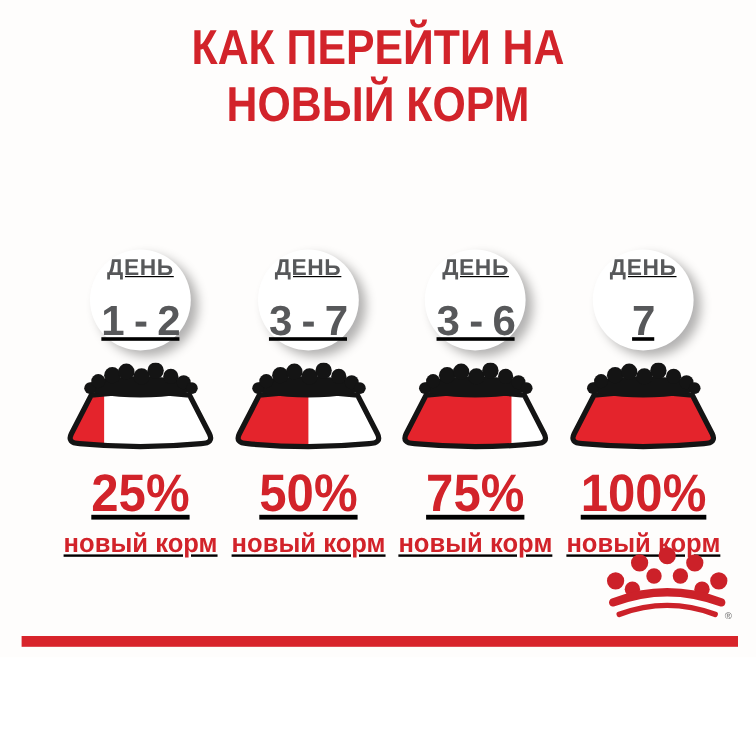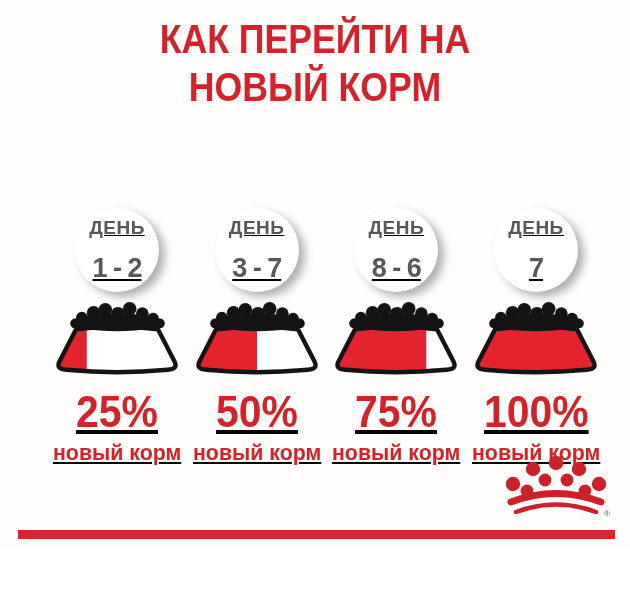--- a/index.html
+++ b/index.html
@@ -43,21 +43,21 @@
     text-align:center;
   }
   .day-circle{
     width:84px;height:84px;border-radius:50%;
     background:#fff;
     box-shadow:6px 5px 9px rgba(0,0,0,0.30);
     display:flex;flex-direction:column;align-items:center;justify-content:center;
     color:var(--text-gray);
   }
   .day-label{font-size:19px;font-weight:bold;letter-spacing:.5px;line-height:1.05;}
-  .day-range{font-size:27px;font-weight:bold;line-height:1.05;margin-top:16px;letter-spacing:-1px;}
+  .day-range{font-size:35px;font-weight:bold;line-height:1.05;margin-top:16px;letter-spacing:-1px;}
   .bowl{width:128px;height:78px;margin-top:10px;}
   .bowl svg{display:block;width:100%;height:100%;}
   .percent{
     margin-top:10px;
     color:var(--accent-red);
     font-size:44px;font-weight:bold;line-height:1;
     transform:scaleX(.93);transform-origin:50% 50%;
     white-space:nowrap;
   }
   .caption{
@@ -152,21 +152,21 @@
     </g>
   </svg>
         </div>
       <div class="percent">50%</div>
       <div class="caption">новый корм</div>
     </div>
 
     <div class="col">
       <div class="day-circle">
         <div class="day-label">ДЕНЬ</div>
-        <div class="day-range">8 - 6</div>
+        <div class="day-range">3 - 6</div>
       </div>
       <div class="bowl">
   <svg viewBox="0 0 130 80" xmlns="http://www.w3.org/2000/svg">
     <defs>
               <clipPath id="bowlClip2">
                 <path d="M 23 28 Q 65 23 107 28 L 124 61 Q 128 69 117 69.5 Q 65 74.5 13 69.5 Q 2 69 6 61 Z"></path>
               </clipPath>
             </defs>
     <path d="M 23 28 Q 65 23 107 28 L 124 61 Q 128 69 117 69.5 Q 65 74.5 13 69.5 Q 2 69 6 61 Z" fill="#ffffff"></path>
     <rect x="3" y="22" width="93" height="54" fill="#e4242c" clip-path="url(#bowlClip2)"></rect>

